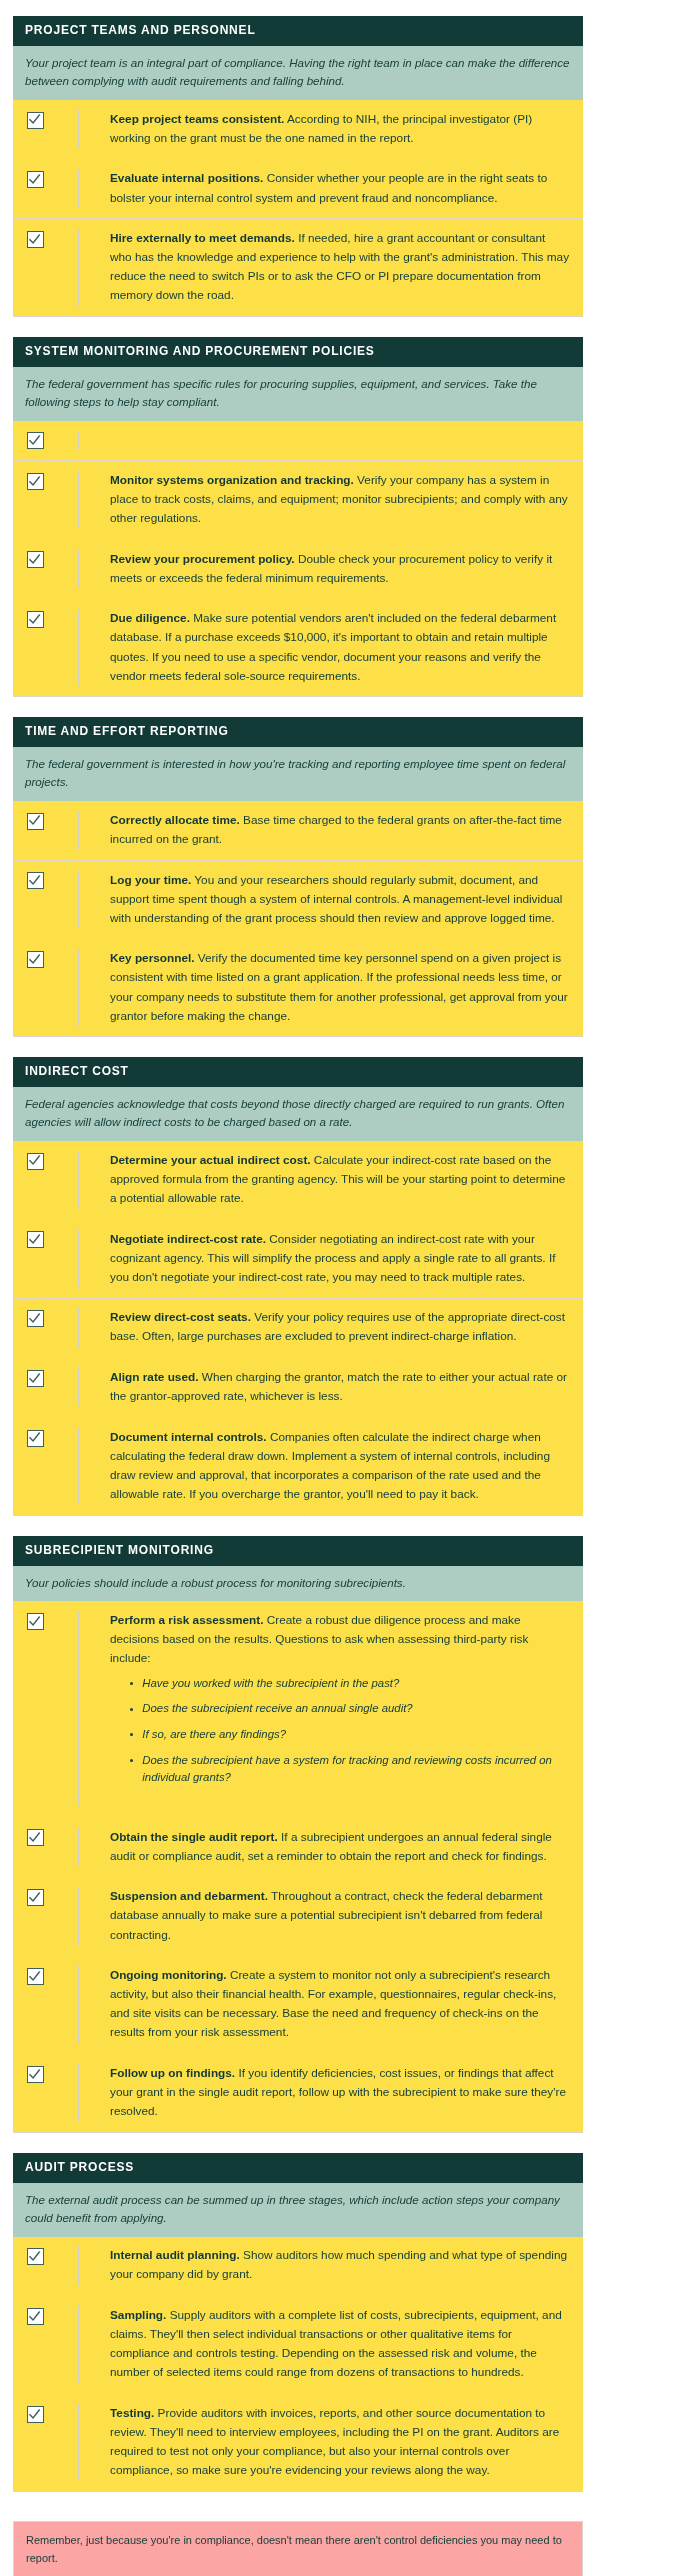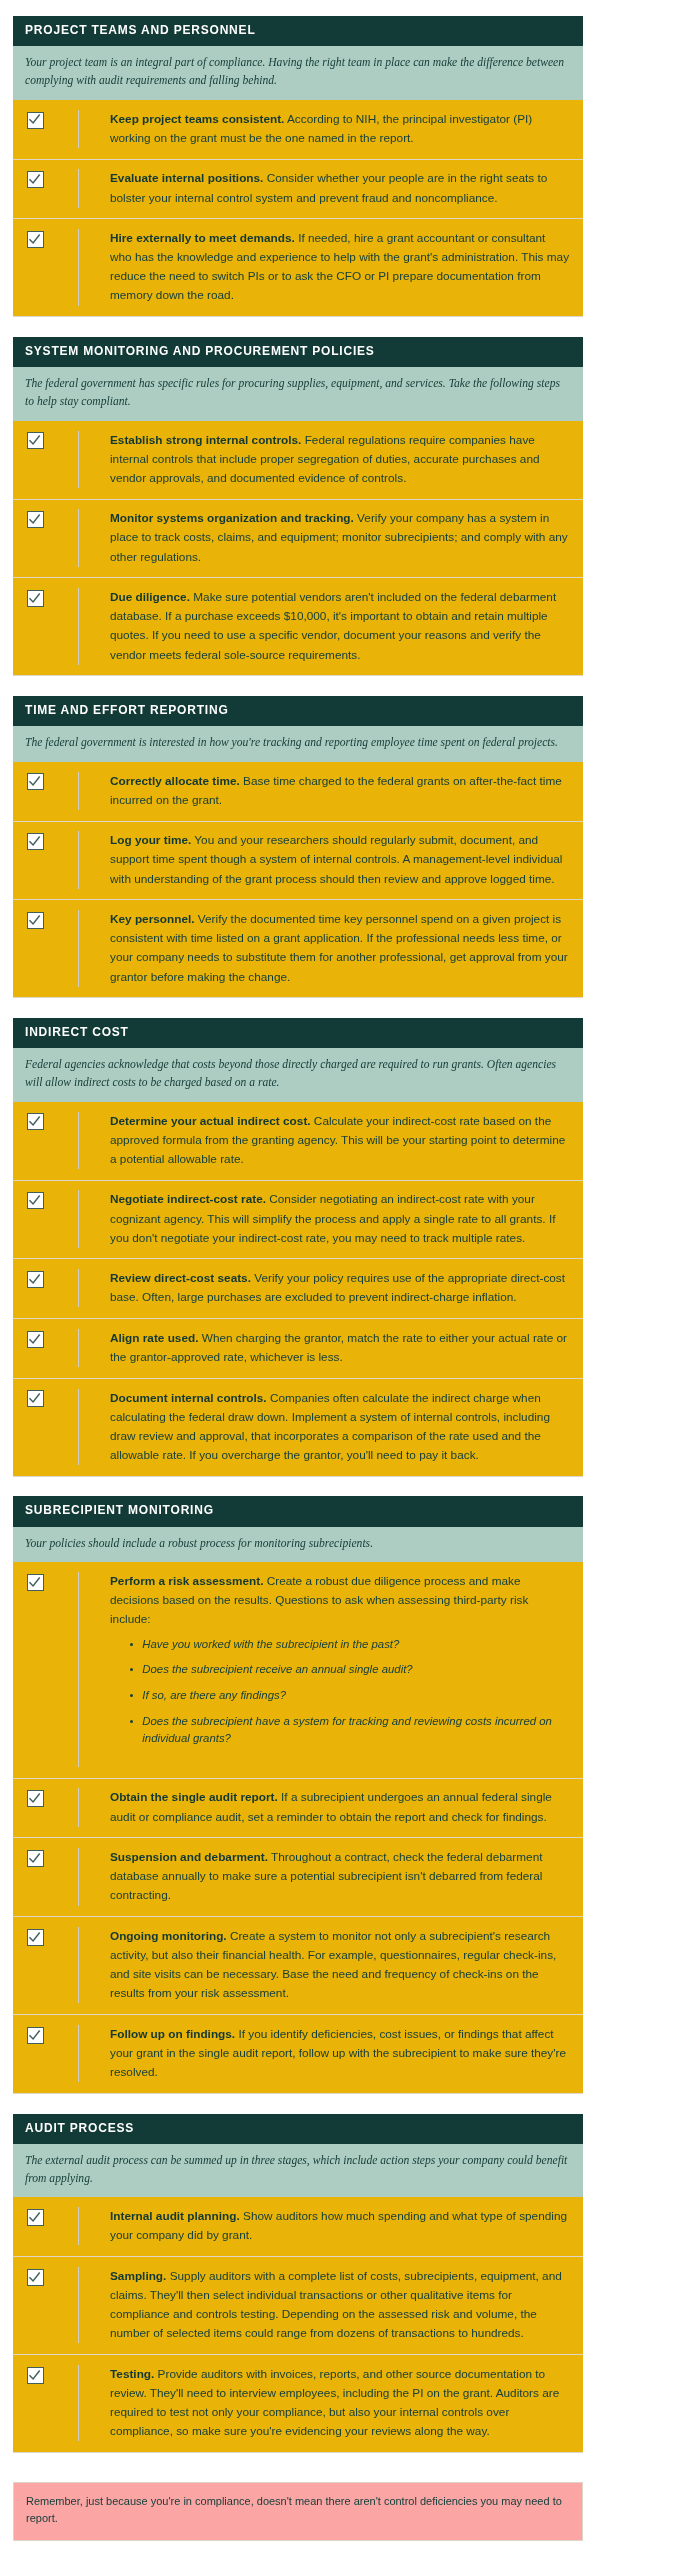--- a/index.html
+++ b/index.html
@@ -33,31 +33,30 @@
     font-stretch: condensed;
     line-height: 1.1;
   }
   .section-intro {
     background: #aecdc2;
     color: #17403b;
     padding: 8px 12.5px 9.8px 12.5px;
     font-size: 11.6px;
     font-style: italic;
     line-height: 1.55;
-    font-family: Liberation Serif, serif;
   }
 
   
   .checklist { border-bottom: 0.9px solid #ded6c9; }
   .check-row {
     display: flex;
     align-items: flex-start;
     border-top: 0.9px solid #ded6c9;
     padding: 9.8px 3.6px 10.7px 0;
-    background: #eab308;
+    background: #fde047;
     gap: 20px;
   }
   .check-row:first-child { border-top: none; }
   .check-cell {
     flex: 0 0 45px;
     display: flex;
     justify-content: center;
     padding-top: 1.8px;
     align-self: stretch;
   }
@@ -171,32 +170,42 @@
         <div class="checklist">
           <div class="check-row">
             <div class="check-cell">
               <span class="checkbox">
                 <svg width="13.4" height="13.4" viewBox="0 0 15 15" aria-hidden="true">
                   <path d="M2.2 7.6 L5.7 11.1 L12.6 2.3" fill="none" stroke="#3f5f5b" stroke-width="1.6" stroke-linecap="square"></path>
                 </svg>
               </span>
             </div>
             <div class="divider-cell"></div>
-            <div class="check-text"><b>Establish strong internal controls.</b><span> Federal regulations require companies have internal controls that include proper segregation of duties, accurate purchases and vendor approvals, and documented evidence of controls.</span></div>
           </div>
           <div class="check-row">
             <div class="check-cell">
               <span class="checkbox">
                 <svg width="13.4" height="13.4" viewBox="0 0 15 15" aria-hidden="true">
                   <path d="M2.2 7.6 L5.7 11.1 L12.6 2.3" fill="none" stroke="#3f5f5b" stroke-width="1.6" stroke-linecap="square"></path>
                 </svg>
               </span>
             </div>
             <div class="divider-cell"></div>
             <div class="check-text"><b>Monitor systems organization and tracking.</b><span> Verify your company has a system in place to track costs, claims, and equipment; monitor subrecipients; and comply with any other regulations.</span></div>
+          </div>
+          <div class="check-row">
+            <div class="check-cell">
+              <span class="checkbox">
+                <svg width="13.4" height="13.4" viewBox="0 0 15 15" aria-hidden="true">
+                  <path d="M2.2 7.6 L5.7 11.1 L12.6 2.3" fill="none" stroke="#3f5f5b" stroke-width="1.6" stroke-linecap="square"></path>
+                </svg>
+              </span>
+            </div>
+            <div class="divider-cell"></div>
+            <div class="check-text"><b>Review your procurement policy.</b><span> Double check your procurement policy to verify it meets or exceeds the federal minimum requirements.</span></div>
           </div>
           <div class="check-row">
             <div class="check-cell">
               <span class="checkbox">
                 <svg width="13.4" height="13.4" viewBox="0 0 15 15" aria-hidden="true">
                   <path d="M2.2 7.6 L5.7 11.1 L12.6 2.3" fill="none" stroke="#3f5f5b" stroke-width="1.6" stroke-linecap="square"></path>
                 </svg>
               </span>
             </div>
             <div class="divider-cell"></div>

